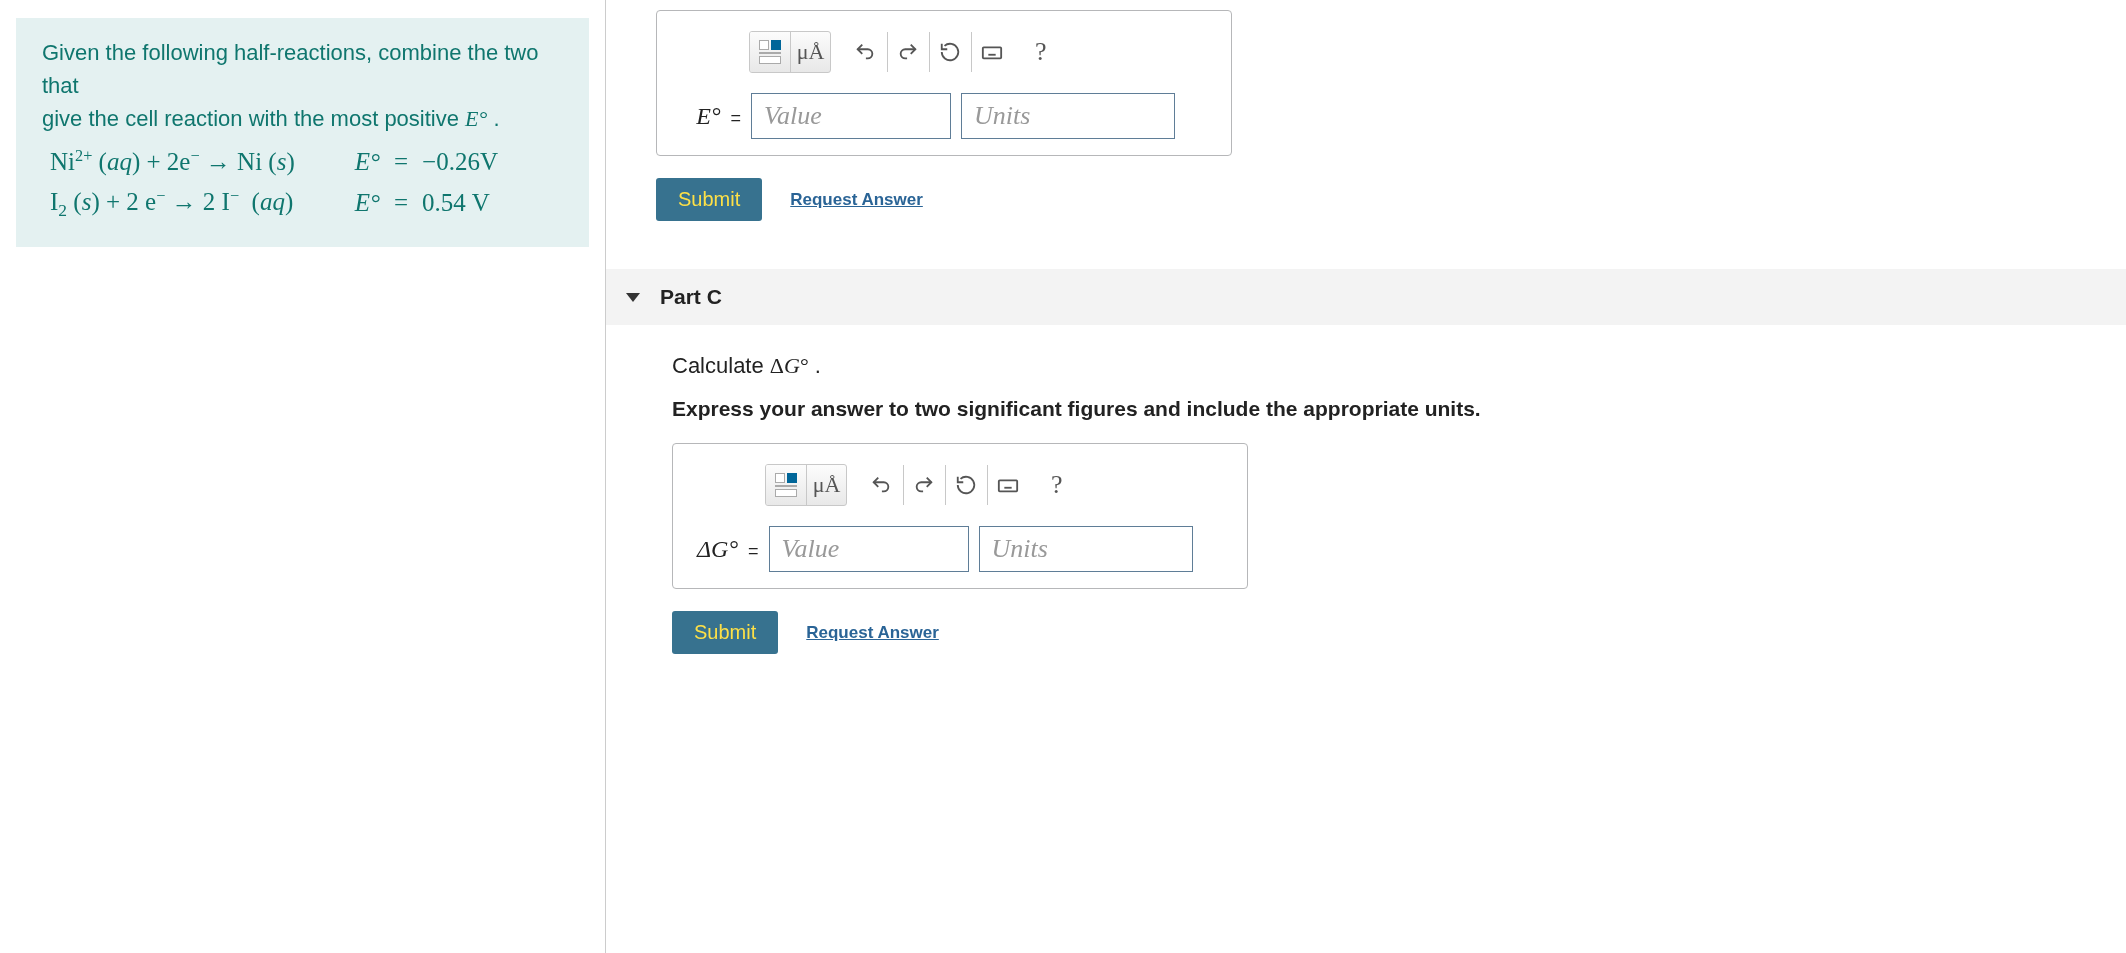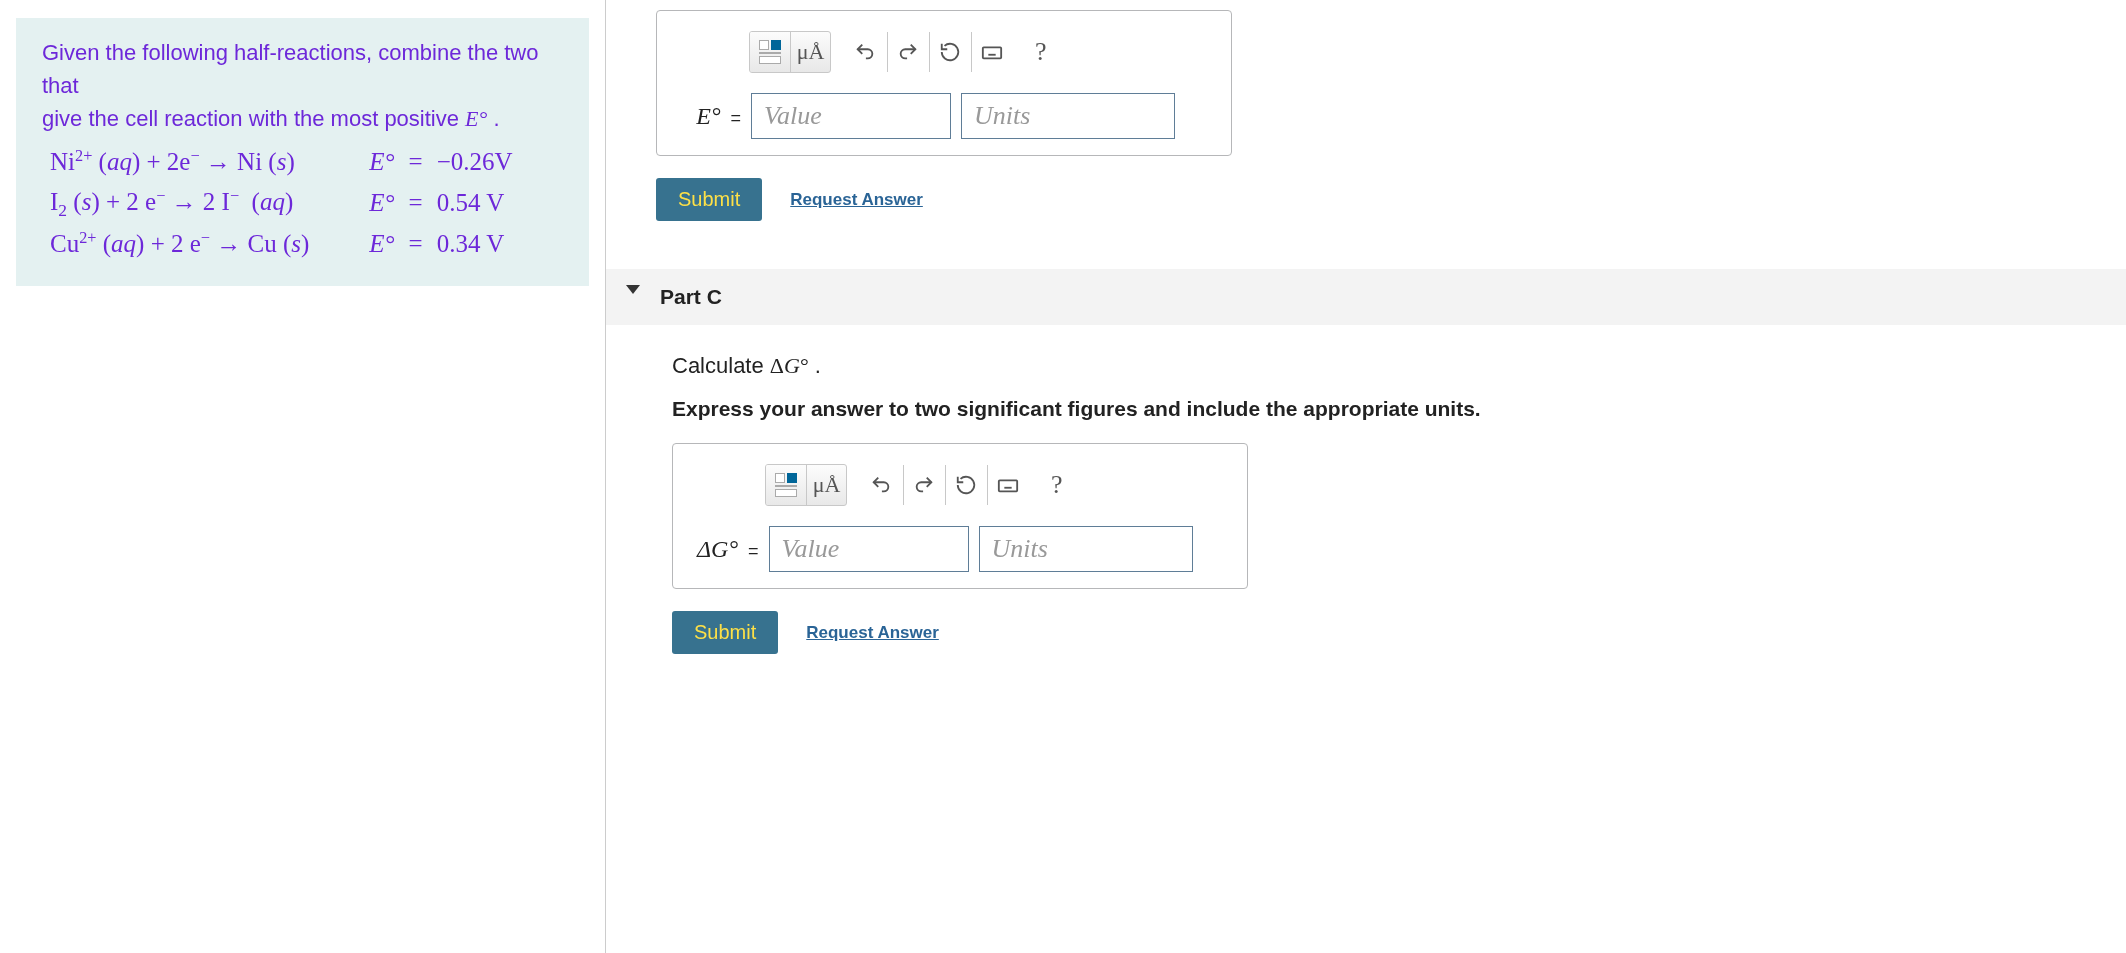--- a/index.html
+++ b/index.html
@@ -11,21 +11,21 @@
   }
   .container { display: flex; min-height: 953px; }
   .left-panel { width: 605px; padding: 18px 16px 0 16px; }
   .divider { width: 1px; background: #ccc; min-height: 100%; }
   .right-panel { flex: 1; padding-top: 10px; padding-left: 50px; }
 
   .prompt-box {
     background: #e4f1f1;
     padding: 18px 26px 22px 26px;
     line-height: 1.5;
-    color: #6d28d9;
+    color: #0f766e;
     font-size: 22px;
   }
   .prompt-box .question { margin-bottom: 6px; }
   .eqns-table td { padding: 0 6px; white-space: nowrap; font-family: Liberation Serif, serif; font-size: 25px;}
   .eqns-table .spacer { width: 44px; }
 
   .answer-box {
     border: 1px solid #b6b7b9;
     border-radius: 4px;
     width: 576px;
@@ -106,20 +106,21 @@
     border:none;
     border-radius:3px;
     font-size:20px;
     padding:10px 22px;
     cursor:pointer;
   }
   .req-link { color:#2a6496; font-weight:bold; text-decoration:underline; font-size:17px; cursor:pointer;}
 
   .part-header {
     display:flex;
+    align-items:center;
     gap:20px;
     background:#f3f3f3;
     padding:16px 20px;
     margin: 48px 0 28px -50px;
     cursor:pointer;
   }
   .part-header .caret {
     width:0;height:0;
     border-left:7px solid transparent;
     border-right:7px solid transparent;
@@ -157,27 +158,20 @@
           <td>=</td>
           <td>−0.26V</td>
         </tr>
         <tr>
           <td>I<sub>2</sub> (<i>s</i>) + 2 e<sup>−</sup> → 2 I<sup>−</sup>&nbsp; (<i>aq</i>)</td>
           <td class="spacer"></td>
           <td><i>E°</i></td>
           <td>=</td>
           <td>0.54 V</td>
         </tr>
-        <tr>
-          <td>Cu<sup>2+</sup> (<i>aq</i>) + 2 e<sup>−</sup> → Cu (<i>s</i>)</td>
-          <td class="spacer"></td>
-          <td><i>E°</i></td>
-          <td>=</td>
-          <td>0.34 V</td>
-        </tr>
       </tbody>
         </table>
     </div>
   </div>
 
   <div class="divider"></div>
 
   <div class="right-panel">
 
     <div class="answer-box">

